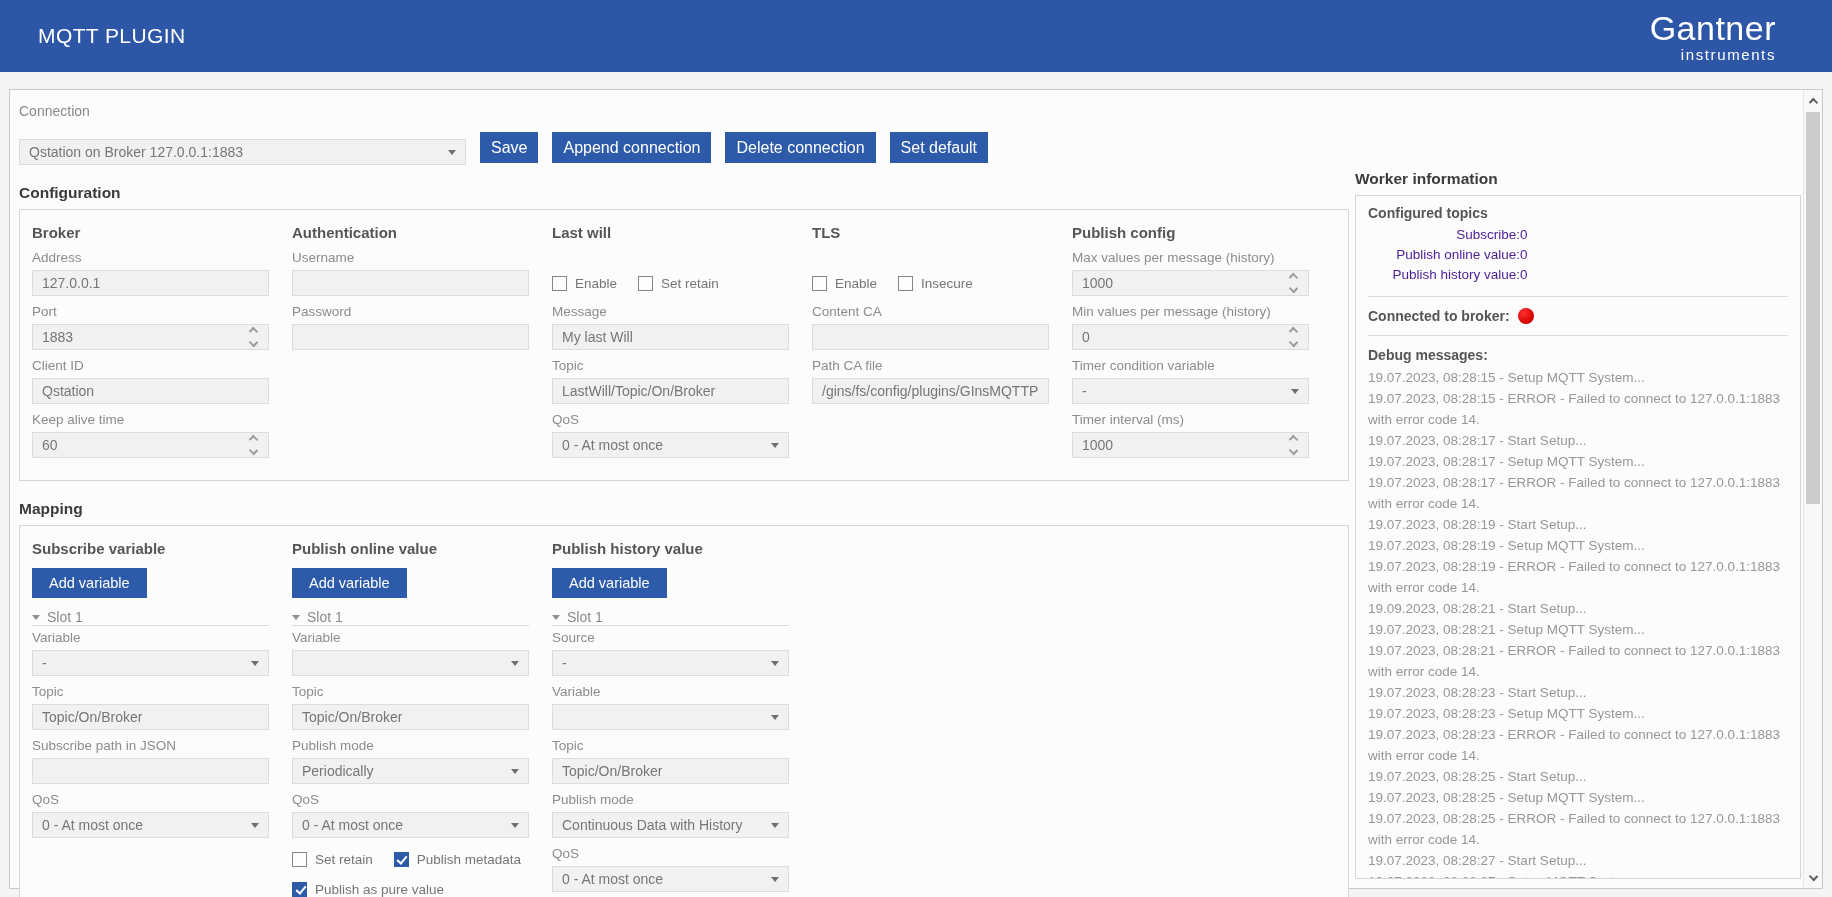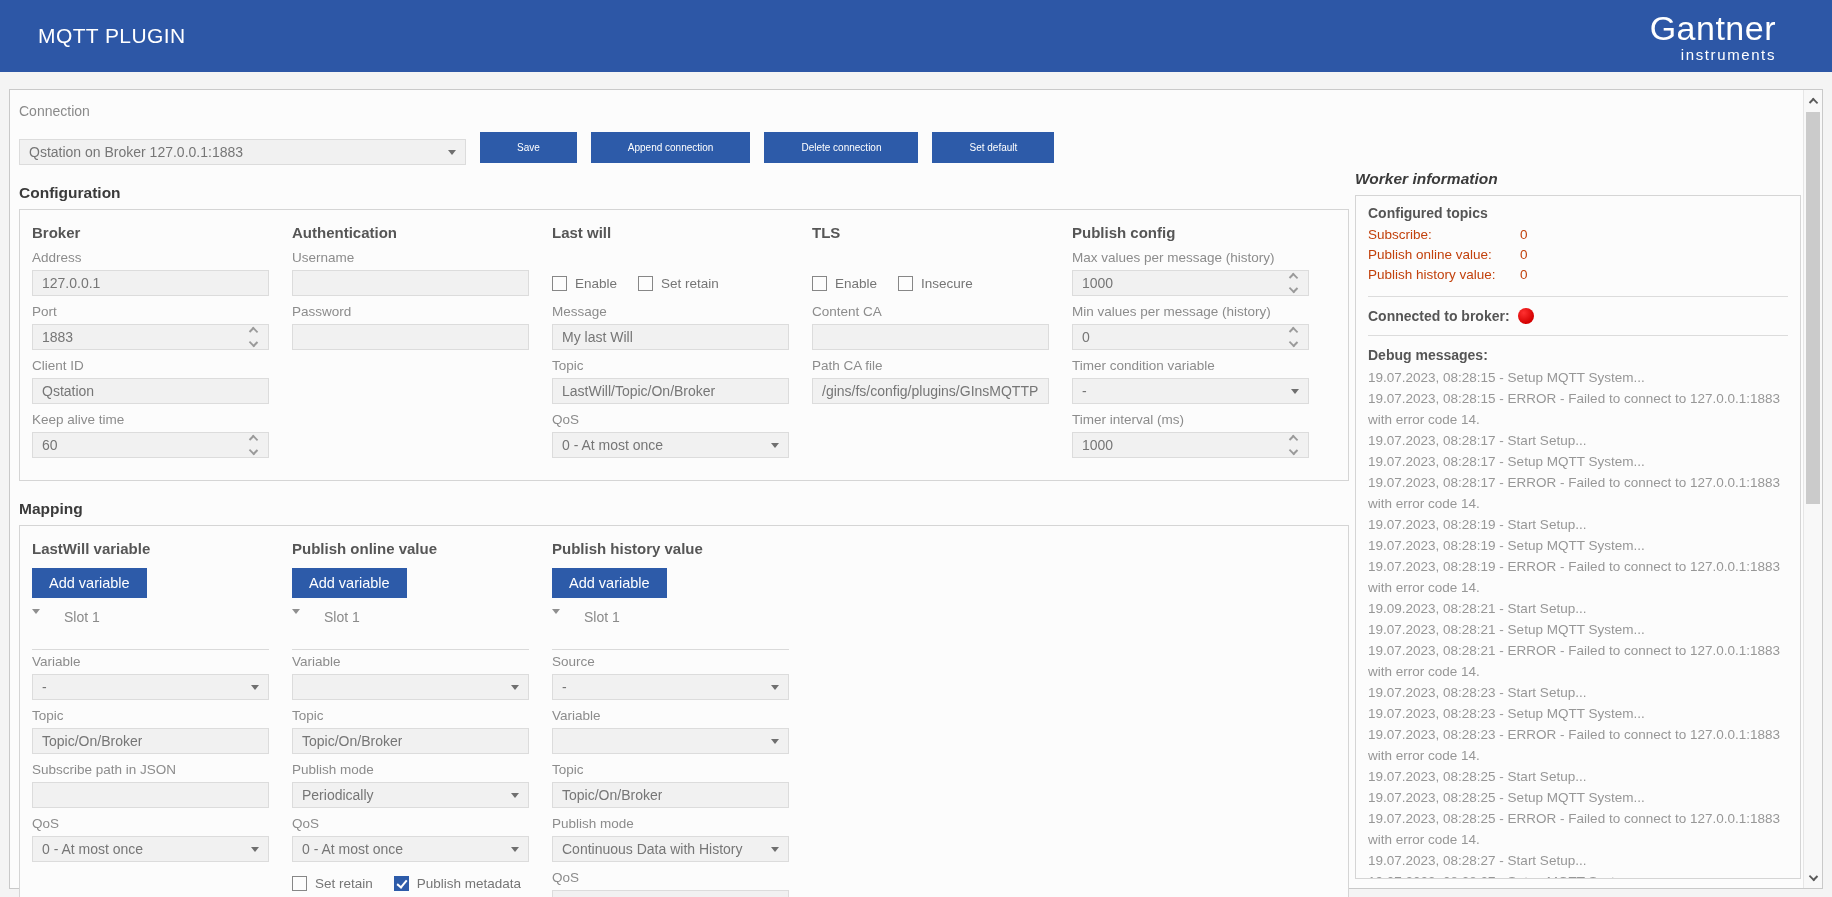--- a/index.html
+++ b/index.html
@@ -26,22 +26,22 @@
     position:absolute; left:9px; right:9px; top:89px; bottom:8px;
     background:#fcfcfc; border:1px solid #c9c9c9;
   }
   .main { position:absolute; left:9px; top:13px; width:1330px; }
 
   
   .conn-row { display:flex; align-items:flex-end; gap:14px; }
   .conn-left { width:447px; }
   .conn-label { font-size:14px; color:#8a8a8a; margin-bottom:20px; }
   .btn {
-    background:var(--accent,#2d5ba9); color:#fff; font-size:10px;
-    height:31px; padding:0 37px; border:none; display:inline-flex;
+    background:var(--accent,#2d5ba9); color:#fff; font-size:16px;
+    height:31px; padding:0 11px; border:none; display:inline-flex;
     align-items:center; margin-bottom:2px; cursor:pointer; white-space:nowrap;
   }
 
   
   .section-title { font-size:15.5px; font-weight:bold; color:#3b3b3b; margin:19px 0 7px; }
   .panel { border:1px solid #d5d5d5; background:#fcfcfc; }
   .cols-panel { width:1330px; padding:8px 12px 14px; display:flex; gap:23px; }
   .col { width:237px; flex:none; }
   .col-title { font-size:15px; font-weight:bold; color:#565656; margin:6px 0 9px; white-space:nowrap; }
   .field { margin-bottom:8px; }
@@ -71,30 +71,30 @@
     border:solid #fff; border-width:0 2px 2px 0; transform:rotate(40deg);
   }
 
   
   .add-btn {
     background:var(--accent,#2d5ba9); color:#fff; font-size:14.5px; height:30px;
     padding:0 17px; border:none; display:inline-flex; align-items:center;
     margin:2px 0 11px; cursor:pointer;
   }
   .slot-row {
-    display:flex; gap:24px; font-size:14px; color:#8a8a8a;
-    padding-bottom:24px; border-bottom:1px solid #dadada; margin-bottom:4px; cursor:pointer;
+    display:flex; align-items:center; gap:7px; font-size:14px; color:#8a8a8a;
+    padding-bottom:0; border-bottom:1px solid #dadada; margin-bottom:4px; cursor:pointer;
   }
   .tri-down { width:0; height:0; border-left:4px solid transparent; border-right:4px solid transparent; border-top:5px solid #8f8f8f; }
 
   
   .worker { position:absolute; left:1345px; width:446px; top:80px; bottom:6px; }
   .worker-panel { border:1px solid #d5d5d5; background:#fcfcfc; padding:9px 12px; height:calc(100% - 28px); overflow:hidden; }
   .wp-h { font-size:14px; font-weight:bold; color:#555; margin-bottom:4px; }
-  .topic-row { display:flex; font-size:13.5px; color:#c2410c; line-height:20px; }
+  .topic-row { display:flex; font-size:13.5px; color:#4c1d95; line-height:20px;text-align:right; }
   .topic-row .t-label { width:152px; flex:none; }
   .w-divider { border:none; border-top:1px solid #dcdcdc; margin:11px 0; }
   .connected-row { display:flex; align-items:flex-end; margin-bottom:0; }
   .status-dot {
     width:16px; height:16px; border-radius:50%; margin-left:8px; flex:none;
     background:radial-gradient(circle at 35% 30%, #ff3030 0%, var(--status-red,#d40000) 70%);
   }
   .debug-list { font-size:13.5px; color:#979797; line-height:21px; margin-top:2px; }
 
   
@@ -294,21 +294,21 @@
               </span>
           </div>
         </div>
       </div>
     </div>
 
     <div class="section-title">Mapping</div>
     <div class="panel cols-panel">
 
       <div class="col">
-        <div class="col-title">LastWill variable</div>
+        <div class="col-title">Subscribe variable</div>
         <button class="add-btn">Add variable</button>
         <div class="slot-row">
           <span class="tri-down"></span>
           <span>Slot 1</span>
         </div>
         <div class="field">
           <div class="flabel">Variable</div>
           <div class="control">
             <span class="val">-</span>
             <span class="caret"></span>
@@ -436,21 +436,21 @@
           <span class="cb-pair">
             <span class="cb checked"></span>
             <span>Publish metadata</span>
           </span>
         </div>
       </div>
     </div>
   </div>
 
   <aside class="worker">
-    <div class="section-title" style="margin-top:0;font-style:italic;">Worker information</div>
+    <div class="section-title" style="margin-top:0;">Worker information</div>
     <div class="panel worker-panel">
       <div class="wp-h">Configured topics</div>
       <div class="topic-row">
         <span class="t-label">Subscribe:</span>
           <span>0</span>
       </div>
       <div class="topic-row">
         <span class="t-label">Publish online value:</span>
           <span>0</span>
       </div>

